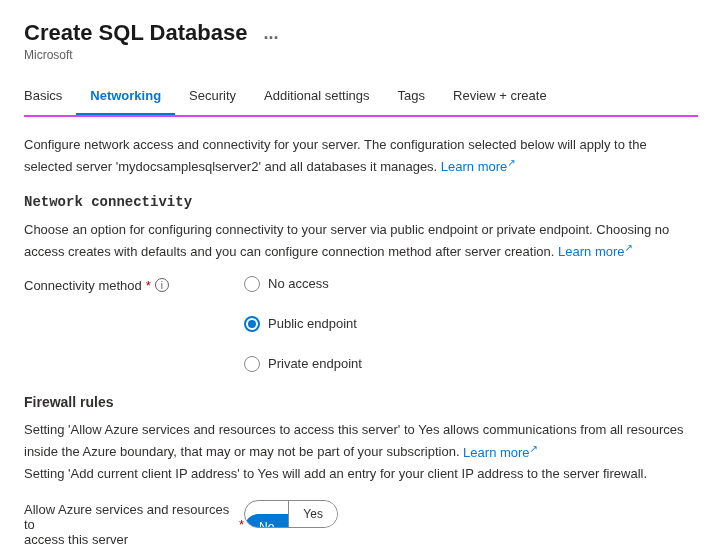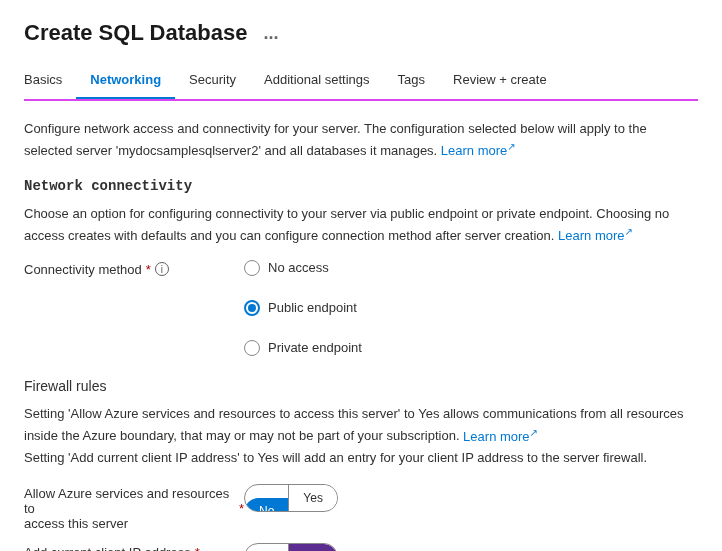--- a/index.html
+++ b/index.html
@@ -132,21 +132,21 @@
       height: 8px;
       border-radius: 50%;
       background: #0078d4;
     }
     .radio-label {
       font-size: 13px;
       color: #323130;
     }
     .firewall-title {
       font-size: 14px;
-      font-weight: 400;
+      font-weight: 700;
       color: #323130;
       margin-top: 22px;
       margin-bottom: 10px;
     }
     .firewall-desc {
       font-size: 13px;
       color: #323130;
       line-height: 1.6;
       margin-bottom: 16px;
     }
@@ -206,20 +206,21 @@
     }
   </style>
 </head>
 <body>
 
 <div>
   <div class="page-title">
     <span>Create SQL Database</span>
     <span class="ellipsis">...</span>
   </div>
+  <div class="subtitle">Microsoft</div>
 </div>
 
 <nav class="tabs">
   <div class="tab">Basics</div>
   <div class="tab active">Networking</div>
   <div class="tab">Security</div>
   <div class="tab">Additional settings</div>
   <div class="tab">Tags</div>
   <div class="tab">Review + create</div>
 </nav>

